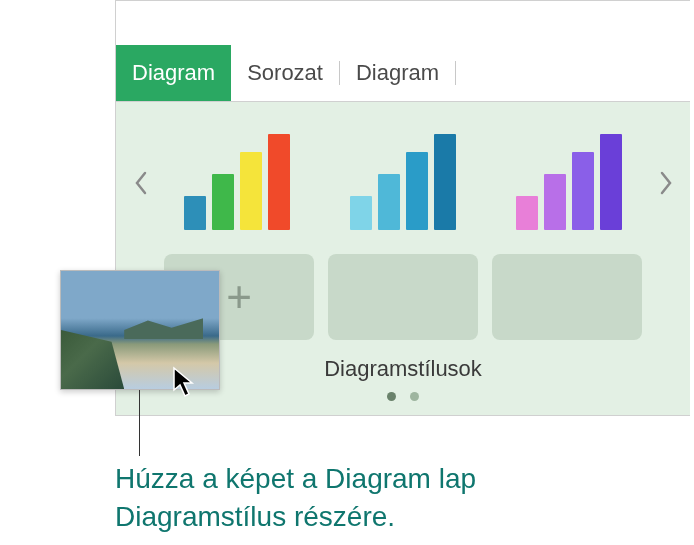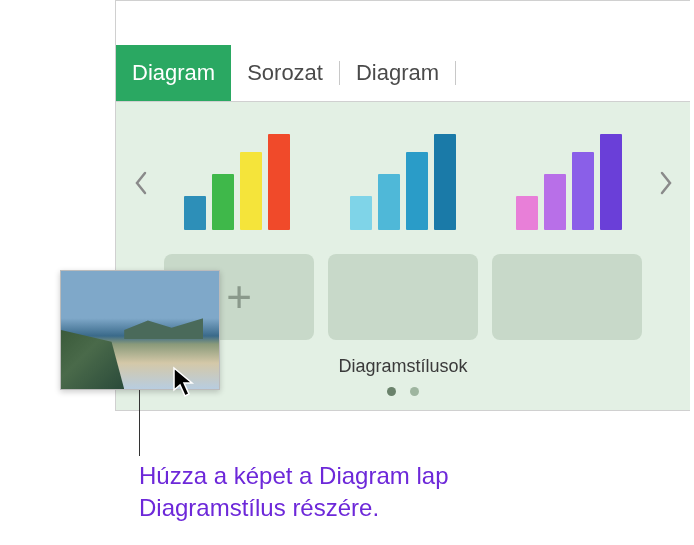--- a/index.html
+++ b/index.html
@@ -97,21 +97,21 @@
       justify-content: center;
     }
     .plus {
       font-size: 44px;
       color: #8a998b;
       font-weight: 300;
       line-height: 1;
     }
     .section-label {
       text-align: center;
-      font-size: 18px;
+      font-size: 22px;
       color: #3a3a3a;
       margin-top: 16px;
     }
     .dots {
       display: flex;
       justify-content: center;
       gap: 14px;
       margin-top: 10px;
     }
     .dot {
@@ -164,24 +164,23 @@
       top: 390px;
       width: 1px;
       height: 66px;
       background: #333;
     }
     .callout-text {
       position: absolute;
       left: 115px;
       top: 460px;
       width: 420px;
-      font-size: 24px;
-      color: #6d28d9;
+      font-size: 28px;
+      color: #0f766e;
       line-height: 1.35;
-      margin-left: 24px;
     }
   </style>
 </head>
 <body>
 
 <div class="panel">
   <div class="tabs">
     <div class="tab active">Diagram</div>
     <div class="tab">Sorozat</div>
     <div class="tab-sep"></div>

